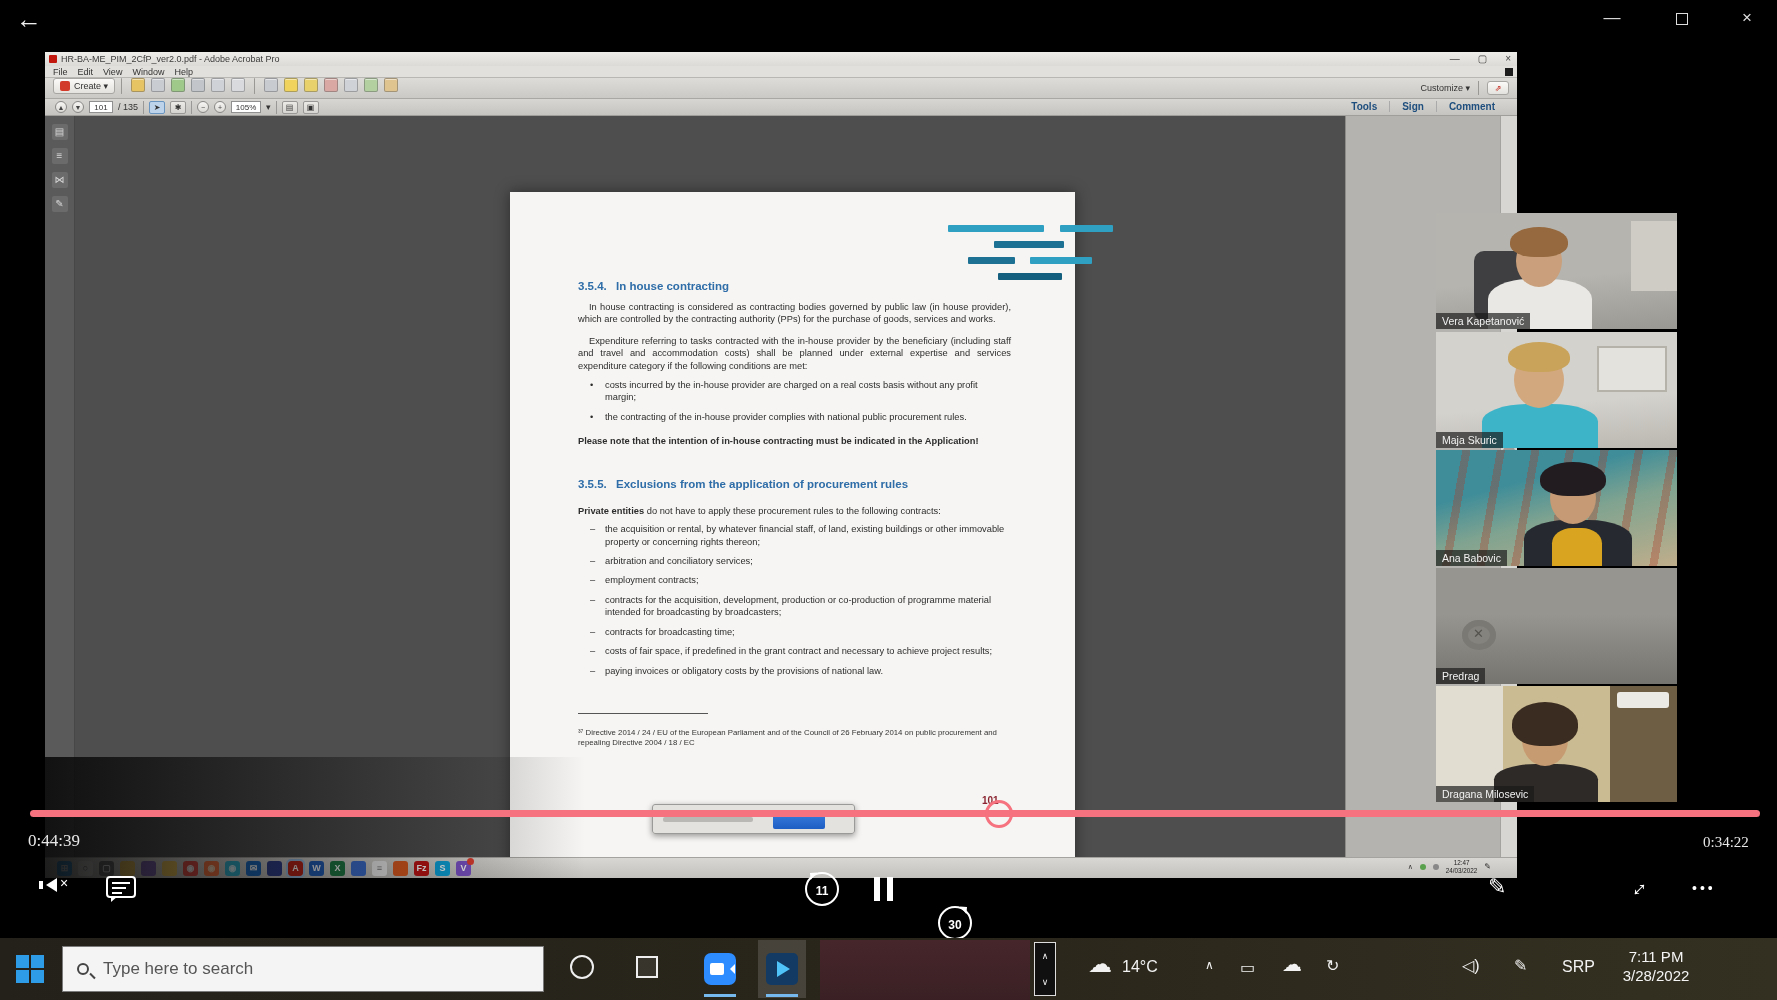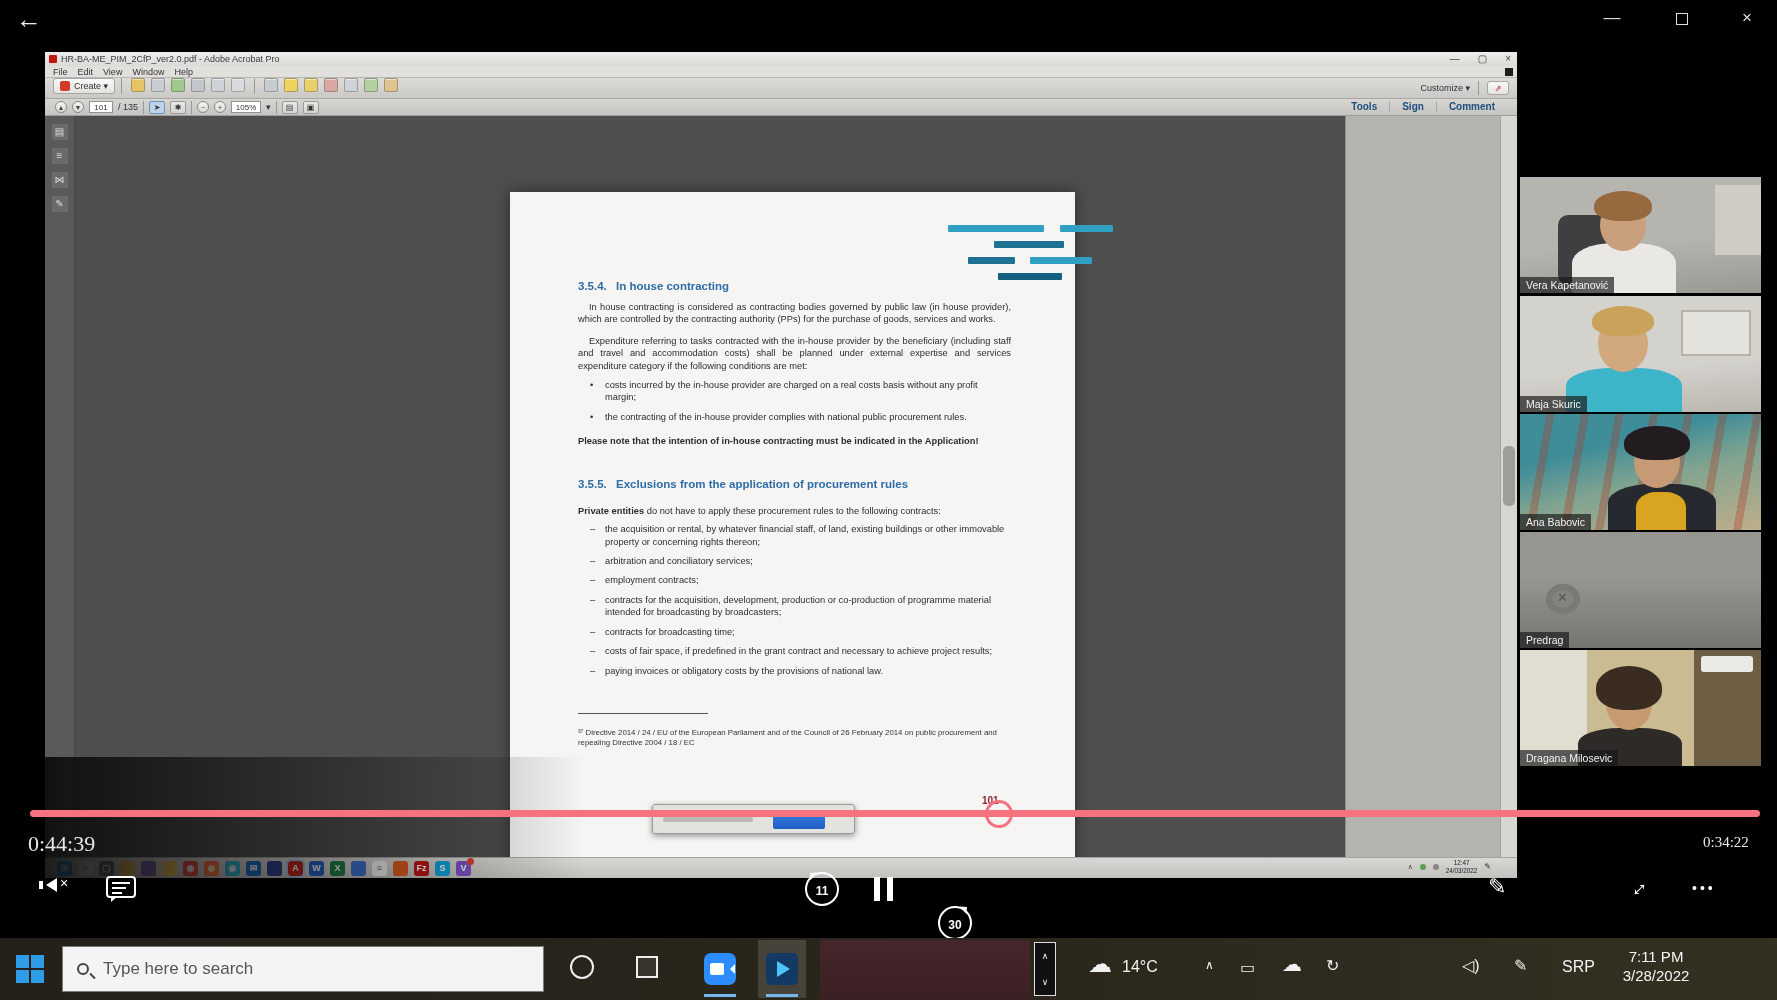--- a/index.html
+++ b/index.html
@@ -66,21 +66,21 @@
   .hud-btn{position:absolute;left:120px;top:5px;width:52px;height:19px;background:linear-gradient(#3f82e0,#1d5ec4);border-radius:2px;}
   .hud-ghost{position:absolute;left:10px;top:12px;width:90px;height:5px;background:#b9b8b5;border-radius:2px;}
   
   .stb{left:0;top:805px;width:100%;height:21px;background:linear-gradient(#d9d7d3,#c3c1bd);border-top:1px solid #a5a3a0;display:flex;align-items:center;gap:6px;padding-left:12px;}
   .stb-ic{width:15px;height:15px;border-radius:3px;font-size:9px;font-weight:bold;color:#fff;text-align:center;line-height:15px;position:relative;flex:0 0 auto;}
   .stb-ic.active{outline:2px solid #9ec3e8;outline-offset:0;}
   .stb-ic .badge{position:absolute;right:-3px;top:-3px;width:7px;height:7px;background:#e03d2f;border-radius:50%;font-size:4px;line-height:7px;color:#fff;}
   .stb-tray{position:absolute;right:26px;top:807px;display:flex;align-items:center;gap:7px;color:#333;}
   .stb-clock{font-size:6.3px;line-height:7.5px;text-align:center;color:#222;}
   
-  .tile{left:1520px;width:241px;height:116px;overflow:hidden;background:#444;}
+  .tile{left:1436px;width:241px;height:116px;overflow:hidden;background:#444;margin-top:36px;}
   .tag{position:absolute;left:0;bottom:0;background:rgba(25,25,25,.68);color:#f2f2f2;font-size:10.5px;padding:2px 6px;}
   .p-head{position:absolute;border-radius:50%;}
   .p-hair{position:absolute;border-radius:50% 50% 42% 42%;}
   .p-torso{position:absolute;border-radius:40% 40% 0 0;}
   .v1{background:linear-gradient(175deg,#b6b4af 0 55%,#9a9893 100%);}
   .v1 .panel{position:absolute;right:0;top:8px;width:46px;height:70px;background:#cfccc6;}
   .v1 .chair{position:absolute;left:38px;top:38px;width:70px;height:70px;background:#3f3f42;border-radius:10px;}
   .v2{background:linear-gradient(175deg,#d4d2cd 0 60%,#bab7b0 100%);}
   .v2 .board{position:absolute;right:10px;top:14px;width:70px;height:46px;background:#e4e2dc;border:2px solid #b5b2aa;}
   .v3{background:linear-gradient(165deg,#3f8d99 0 30%,#7fa390 55%,#c0ae8b 100%);}
@@ -360,21 +360,21 @@
   <div class="p-torso" style="left:58px;top:78px;width:104px;height:38px;background:#2e2a28"></div>
   <div class="p-head" style="left:86px;top:28px;width:46px;height:52px;background:#c79b72"></div>
   <div class="p-hair" style="left:76px;top:16px;width:66px;height:44px;background:#3a2c21"></div>
   <div class="tag">Dragana Milosevic</div>
 </div>
 
 <div class="abs scrim"></div>
 <div class="abs pbar"></div>
 <div class="abs pmark">101</div>
 <div class="abs phead"></div>
-<div class="abs ptime" style="left:28px;top:831px;font-size:22px">0:44:39</div>
+<div class="abs ptime" style="left:28px;top:831px;font-size:17px">0:44:39</div>
 <div class="abs ptime" style="left:1703px;top:834px;font-size:15px">0:34:22</div>
 
 <div class="abs ctl" style="left:46px;top:878px"><span class="spk"></span><span style="font-size:14px;position:relative;top:-4px;left:3px">×</span></div>
 <div class="abs ctl" style="left:106px;top:876px">
   <span class="ccbox" style="display:inline-block">
     <i style="top:4px;width:18px"></i><i style="top:9px;width:14px"></i><i style="top:14px;width:10px"></i><span class="tail"></span>
   </span>
 </div>
 <div class="abs ctl seek rw" style="left:805px;top:872px">11</div>
 <div class="abs ctl pausebars" style="left:874px;top:877px">

